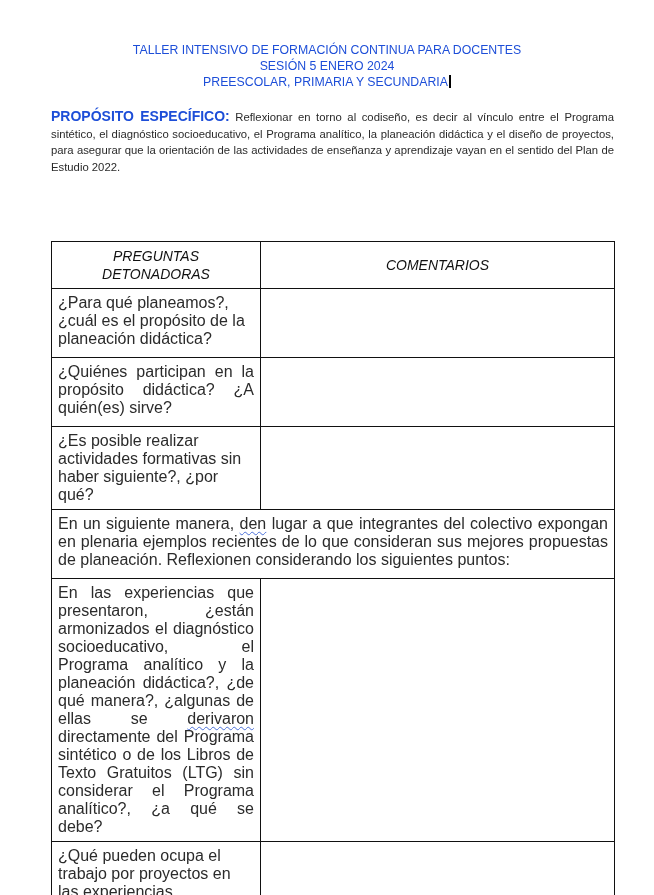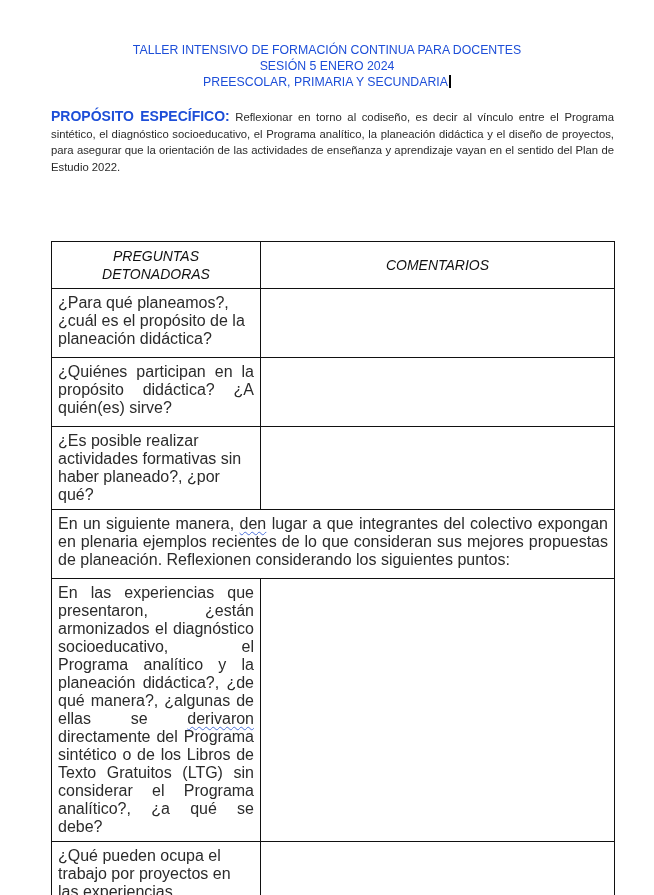--- a/index.html
+++ b/index.html
@@ -81,21 +81,21 @@
     </tr>
     <tr class="r1">
       <td class="question">¿Para qué planeamos?, ¿cuál es el propósito de la planeación didáctica?</td>
       <td></td>
     </tr>
     <tr class="r2">
       <td class="question justify">¿Quiénes participan en la propósito didáctica? ¿A quién(es) sirve?</td>
       <td></td>
     </tr>
     <tr class="r3">
-      <td class="question">¿Es posible realizar actividades formativas sin haber planeado?, ¿por qué?</td>
+      <td class="question">¿Es posible realizar actividades formativas sin haber siguiente?, ¿por qué?</td>
       <td></td>
     </tr>
     <tr class="r4">
       <td colspan="2" class="justify"><span>En un siguiente manera, </span><span class="spell">den</span><span> lugar a que integrantes del colectivo expongan en plenaria ejemplos recientes de lo que consideran sus mejores propuestas de planeación. Reflexionen considerando los siguientes puntos:</span></td>
     </tr>
     <tr class="r5">
       <td class="question justify"><span>En las experiencias que presentaron, ¿están armonizados el diagnóstico socioeducativo, el Programa analítico y la planeación didáctica?, ¿de qué manera?, ¿algunas de ellas se </span><span class="spell">derivaron</span><span> directamente del Programa sintético o de los Libros de Texto Gratuitos (LTG) sin considerar el Programa analítico?, ¿a qué se debe?</span></td>
       <td></td>
     </tr>
     <tr class="r6">

